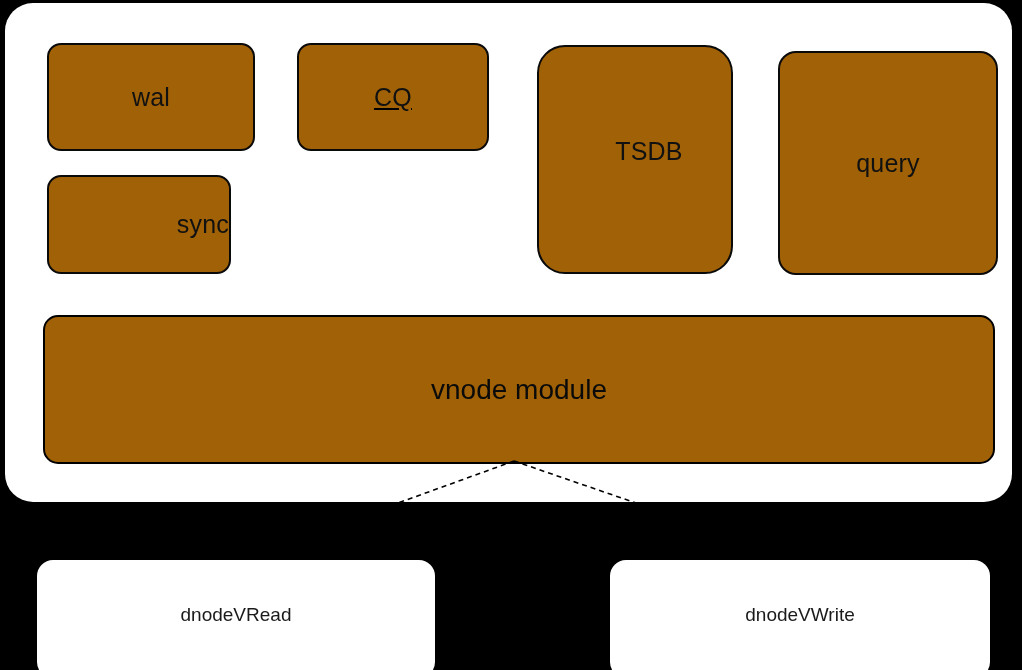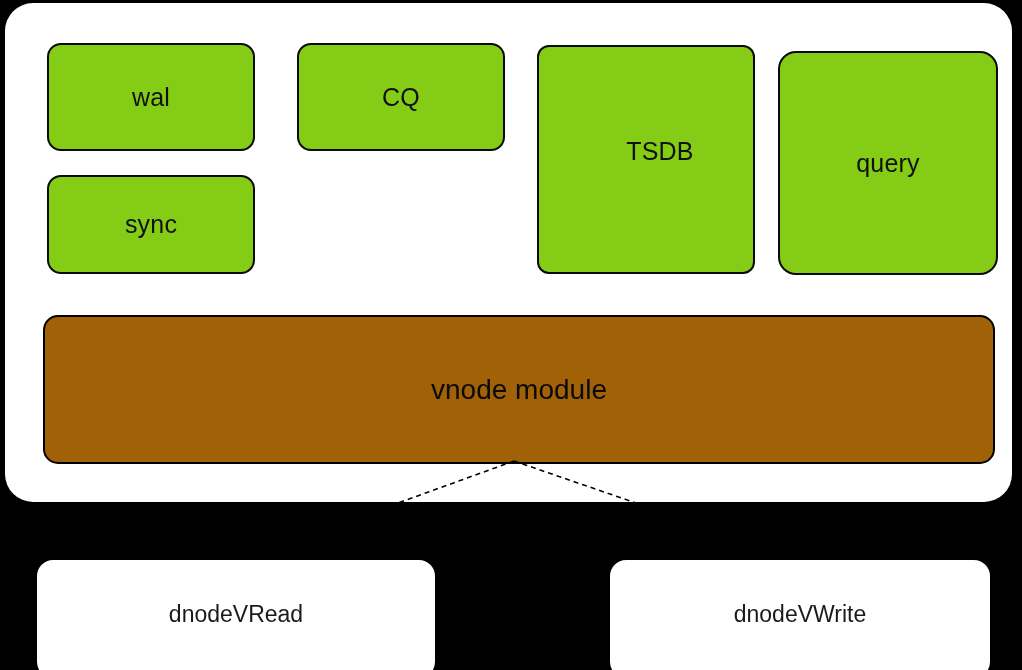--- a/index.html
+++ b/index.html
@@ -29,41 +29,41 @@
     width: 1007px;
     height: 499px;
     background: #FFFFFF;
     border-radius: 28px;
     box-sizing: border-box;
   }
 
   
   .modbox {
     position: absolute;
-    background: #84cc16;
+    background: #a16207;
     border: 2px solid #0A0A0A;
     border-radius: 14px;
     box-sizing: border-box;
     display: flex;
     align-items: center;
     justify-content: center;
   }
   .modbox .label {
     font-size: 25px;
     color: #111111;
     line-height: 1;
     letter-spacing: 0.2px;
     white-space: nowrap;
   }
 
   .box-wal    { left: 42px;  top: 40px;  width: 208px; height: 108px; }
-  .box-cq     { left: 292px; top: 40px;  width: 208px; height: 108px; }
-  .box-sync   { left: 42px;  top: 172px; width: 208px; height: 99px;  }
+  .box-cq     { left: 292px; top: 40px;  width: 192px; height: 108px; text-decoration: underline; }
+  .box-sync   { left: 42px;  top: 172px; width: 184px; height: 99px; justify-content: flex-end;  }
   .box-events { left: 292px; top: 172px; width: 208px; height: 99px;  }
-  .box-tsdb   { left: 532px; top: 42px;  width: 218px; height: 229px; border-radius: 12px; padding-left: 28px; }
+  .box-tsdb   { left: 532px; top: 42px;  width: 196px; height: 229px; border-radius: 28px; padding-left: 28px; }
   .box-query  { left: 773px; top: 48px;  width: 220px; height: 224px; border-radius: 18px; align-items: center; }
 
   
   .box-tsdb .label  { position: relative; top: -8px; }
   .box-query .label { position: relative; top: 0px; }
 
   
   .vnode-bar {
     position: absolute;
     left: 38px;
@@ -99,21 +99,21 @@
   .dnodebox {
     position: absolute;
     background: #FFFFFF;
     border-radius: 16px;
     box-sizing: border-box;
     display: flex;
     align-items: center;
     justify-content: center;
   }
   .dnodebox .label {
-    font-size: 23px;
+    font-size: 19px;
     color: #1A1A1A;
     line-height: 1;
     white-space: nowrap;
     position: relative;
     top: -5px;
   }
   .box-dvread  { left: 37px;  top: 560px; width: 398px; height: 118px; }
   .box-dvwrite { left: 610px; top: 560px; width: 380px; height: 118px; }
 </style>
 </head>

